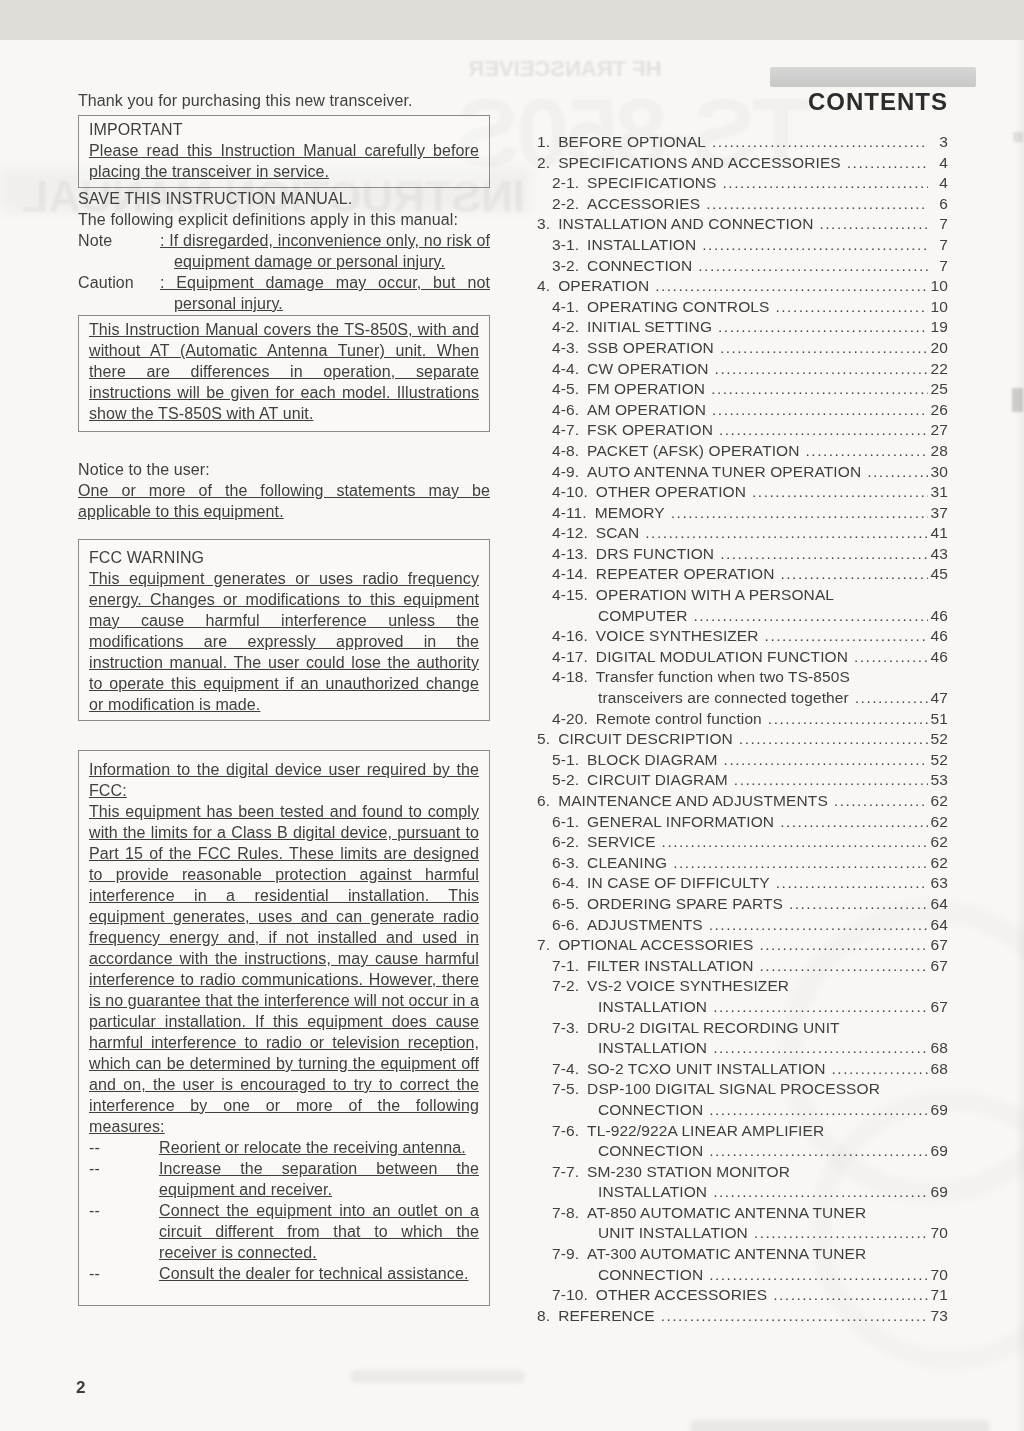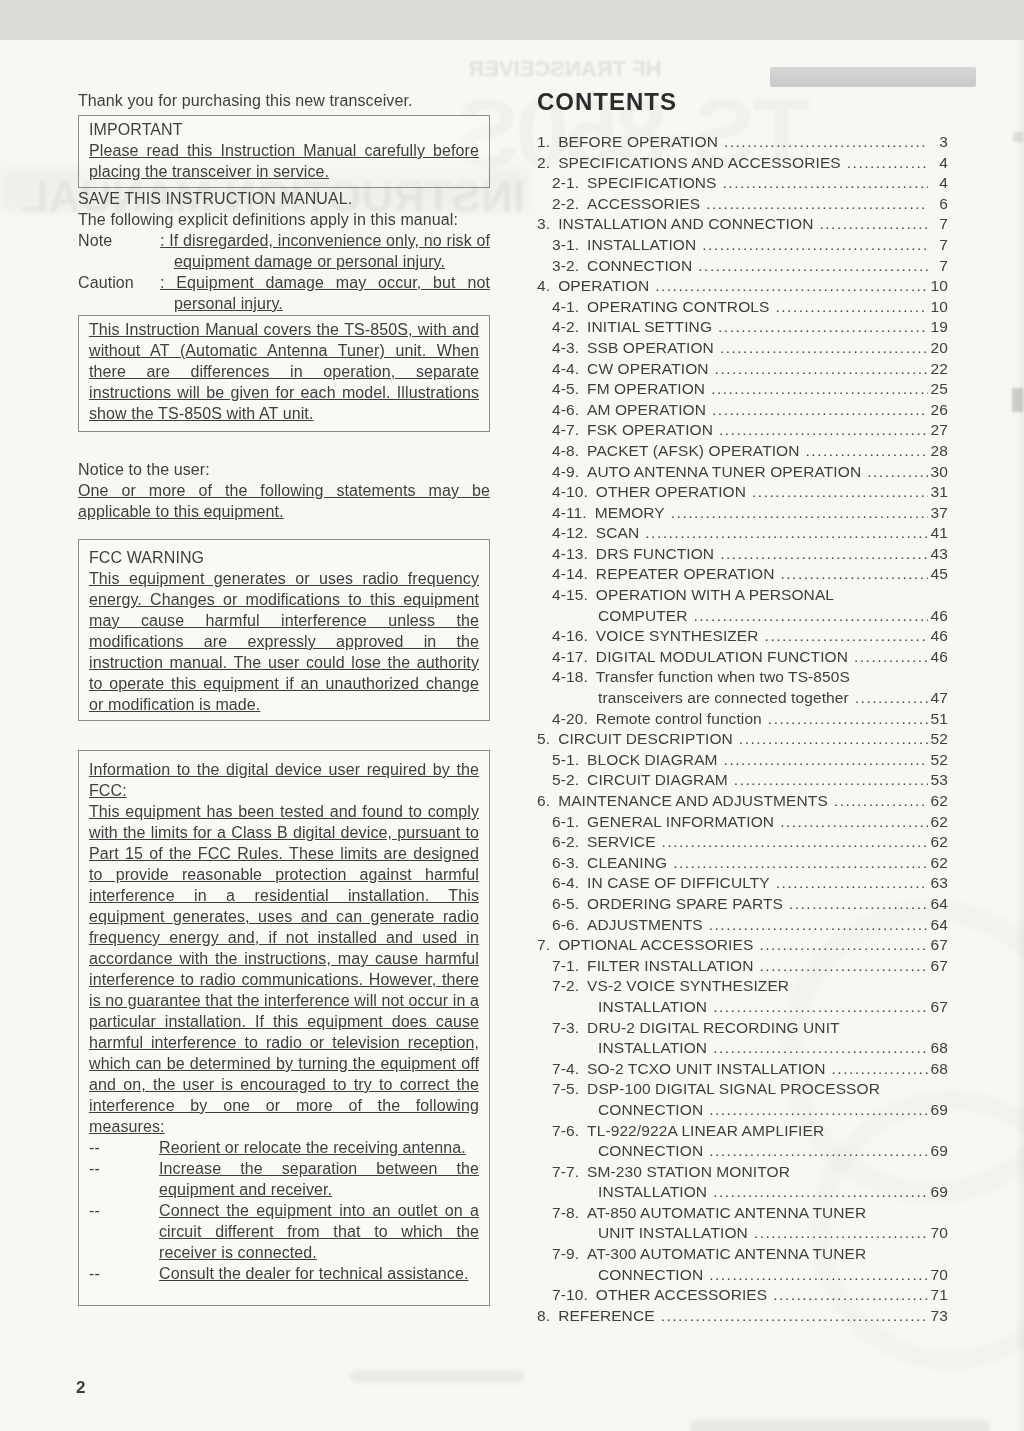--- a/index.html
+++ b/index.html
@@ -59,21 +59,21 @@
   .box-fccwarn{margin-top:17px;padding-top:7px;}
   .box-fccinfo{margin-top:29px;padding-top:8px;padding-bottom:21px;}
   .measures{margin-top:0;}
   .measure-row{display:grid;grid-template-columns:70px 1fr;}
   
   .toccol{
     position:absolute;left:537px;top:46px;width:411px;
     font-size:15.5px;line-height:20.6px;letter-spacing:.1px;
   }
   .toc-title{
-    margin:0 0 14px 0;text-align:left;
+    margin:0 0 14px 0;text-align:right;
     font-size:24px;line-height:32px;font-weight:bold;
     letter-spacing:1px;color:#2c2c2c;
   }
   .toc-entry{padding-left:0;}
   .toc-entry.level1{padding-left:15px;}
   .toc-line{display:flex;align-items:baseline;}
   .toc-num{margin-right:8px;white-space:pre;}
   .toc-label{white-space:nowrap;}
   .toc-dots{
     flex:1;overflow:hidden;white-space:nowrap;
@@ -165,21 +165,21 @@
       </div>
     </div>
   </div>
 
   <div class="toccol">
     <h1 class="toc-title">CONTENTS</h1>
     <div id="toc-list">
         <div class="toc-entry">
       <div class="toc-line line1">
         <span class="toc-num">1.</span>
-        <span class="toc-label">BEFORE OPERATION</span>
+        <span class="toc-label">BEFORE OPTIONAL</span>
         <span class="toc-dots"></span>
         <span class="toc-page">3</span>
       </div>
 
     </div>
         <div class="toc-entry">
       <div class="toc-line line1">
         <span class="toc-num">2.</span>
         <span class="toc-label">SPECIFICATIONS AND ACCESSORIES</span>
         <span class="toc-dots"></span>

